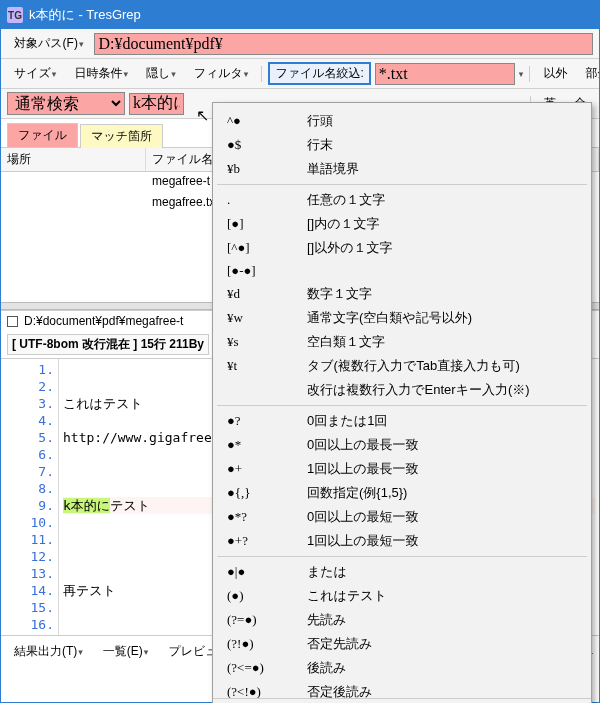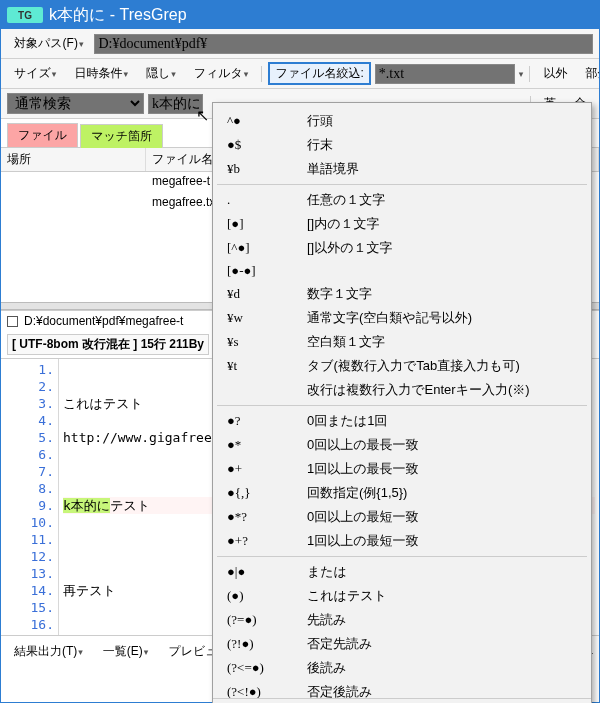--- a/index.html
+++ b/index.html
@@ -1,36 +1,36 @@
 <!DOCTYPE html>
 <html><head>
 <meta charset="utf-8">
 <style>
 * { box-sizing: border-box; margin: 0; padding: 0; }
 body { font-family: "MS Gothic", "Meiryo UI", sans-serif; font-size: 12px; background: #fff; width: 600px; height: 703px; overflow: hidden; border: 1px solid #2d7dd2; }
 
 
 .titlebar { background: #2d7dd2; color: #fff; height: 28px; display: flex; align-items: center; padding: 0 6px; }
-.titlebar .icon { width: 36px; height: 16px; background: #5eead4; border-radius: 2px; display: inline-flex; align-items: center; justify-content: center; margin-right: 6px; font-size: 10px; color:#333; font-weight:bold; }
-.titlebar .title { font-size: 16px; }
+.titlebar .icon { width: 16px; height: 16px; background: #c4b5fd; border-radius: 2px; display: inline-flex; align-items: center; justify-content: center; margin-right: 6px; font-size: 10px; color:#333; font-weight:bold; }
+.titlebar .title { font-size: 13px; }
 
 
 .row { display: flex; align-items: center; gap: 4px; padding: 3px 6px; border-bottom: 1px solid #d0d0d0; background: #f6f6f6; flex-wrap: nowrap; white-space: nowrap; }
 .dropdown-arrow::after { content: "▾"; font-size: 9px; margin-left: 1px; color:#555; }
 .btn { padding: 2px 6px; border: 1px solid transparent; cursor: pointer; }
-.combo { border: 1px solid #888; background:#737373; padding: 1px 3px; font-family:"MS Gothic"; font-size:14px; }
+.combo { border: 1px solid #888; background:#fca5a5; padding: 1px 3px; font-family:"MS Gothic"; font-size:16px; }
 .combo.long { flex: 1; min-width: 150px; }
 .highlighted { border: 2px solid #2d7dd2; padding: 1px 5px; background: #e8f1fc; }
 
 .vline { border-left:1px solid #ccc; height: 16px; margin: 0 2px; }
 
 
 .tabs { display: flex; padding: 4px 6px 0 6px; gap: 2px; border-bottom: 1px solid #ccc; position:relative; }
 .tab { border: 1px solid #ccc; border-bottom: none; padding: 3px 10px; background: #fca5a5; cursor: pointer; }
-.tab.active { background: #bef264; position:relative; top:1px; }
+.tab.active { background: #fef9c3; position:relative; top:1px; }
 
 .right-side { position:absolute; right:8px; top:5px; }
 
 
 .table-head { display:flex; border-bottom:1px solid #ccc; background:#f6f6f6; }
 .th { border-right:1px solid #ddd; padding:3px 6px; }
 .tbody { font-size:12px; }
 .trow { display:flex; padding:1px 0; }
 .td { padding:1px 6px; }
 .col-loc { width: 145px; }
@@ -98,21 +98,21 @@
   <input class="combo" style="width: 140px;" value="*.txt">
   <span style="font-size:9px;color:#555">▾</span>
   <span class="vline"></span>
   <span class="btn">以外</span>
   <span class="btn">部分</span>
 
 </div>
 
 
 <div class="row">
-  <select class="combo" style="width:137px">
+  <select class="combo" style="width:118px">
     <option>通常検索</option>
   </select>
   <input class="combo" style="width: 55px;" value="k本的に">
   <div style="flex:1"></div>
   <span style="font-size:9px;color:#555;margin-right:2px">▾</span>
   <span class="vline"></span>
   <span class="btn">英</span>
   <span class="btn">全</span>
 </div>
 

